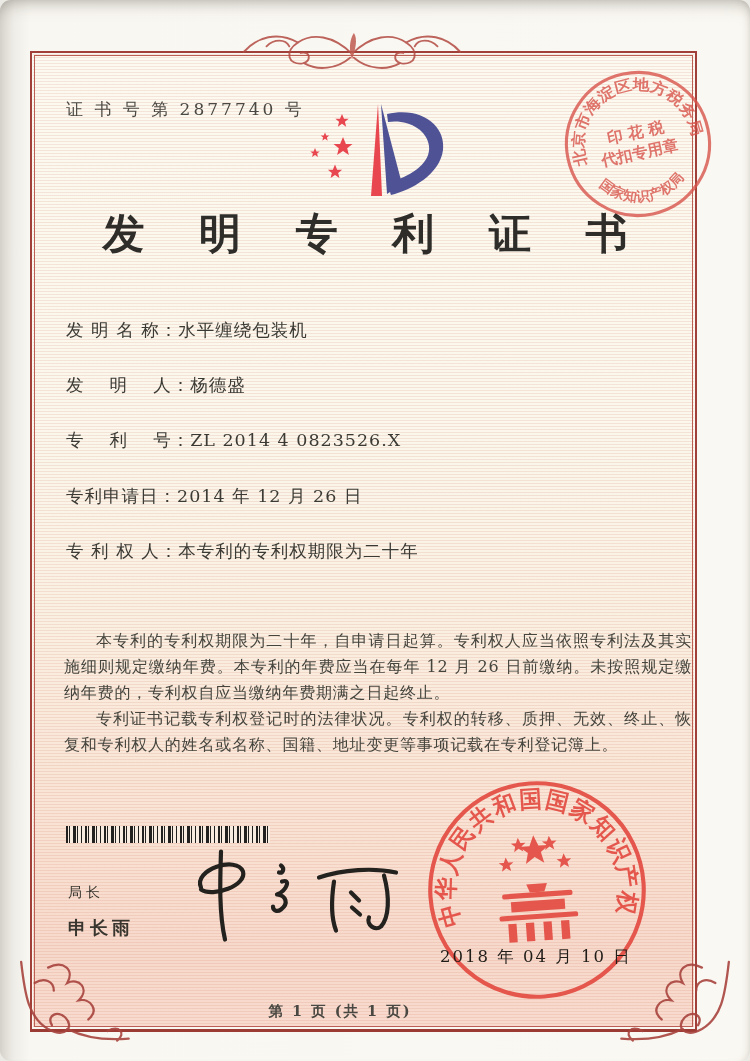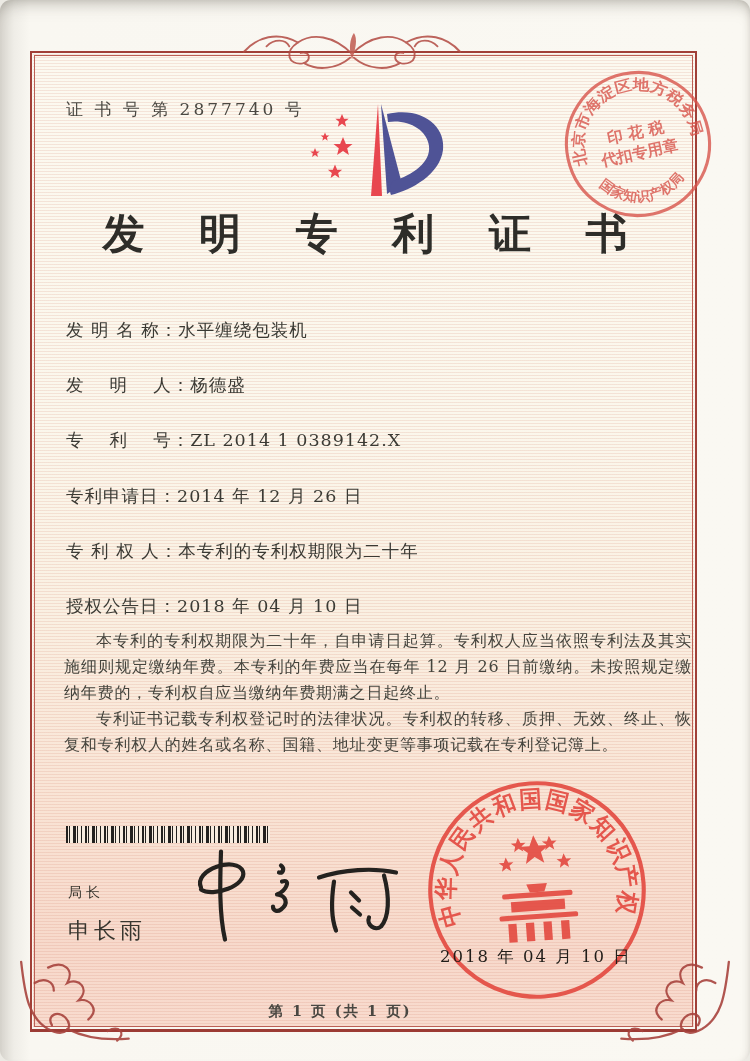--- a/index.html
+++ b/index.html
@@ -52,21 +52,21 @@
   .body-text p{margin:0;text-indent:2em;}
 
   .barcode{
     left:66px;top:826px;width:204px;height:17px;
     background:repeating-linear-gradient(90deg,
       #23211f 0 2px,#f7ecdf 2px 3px,#23211f 3px 4px,#f7ecdf 4px 7px,
       #23211f 7px 10px,#f7ecdf 10px 11px,#23211f 11px 12px,#f7ecdf 12px 15px,
       #23211f 15px 16px,#f7ecdf 16px 19px);
   }
   .director-title{left:68px;top:884px;font-size:14px;color:#38362f;letter-spacing:4px;}
-  .director-name{left:68px;top:916px;font-size:22px;color:#38362f;letter-spacing:4px;}
+  .director-name{left:68px;top:916px;font-size:18px;color:#38362f;letter-spacing:4px;font-weight:bold;}
   .signature{left:185px;top:846px;width:220px;height:98px;}
 
   .seal{left:423px;top:776px;width:228px;height:228px;opacity:.88;transform:rotate(-4deg);}
   .seal-date{left:440px;top:946px;font-size:16.5px;color:#201d19;letter-spacing:2px;z-index:6;font-weight:500;}
   .tax-stamp{left:560px;top:66px;width:156px;height:156px;opacity:.8;transform:rotate(-12deg);}
 
   .footer{left:240px;top:1002px;width:200px;text-align:center;font-size:14.5px;color:#4a4842;letter-spacing:2px;font-weight:bold;}
 </style>
 </head>
 <body>
@@ -126,30 +126,27 @@
 
   <div class="content title">发 明 专 利 证 书</div>
 
   <div class="content field f0">
     <span class="lab">发 明 名 称：</span><span>水平缠绕包装机</span>
   </div>
   <div class="content field f1">
     <span class="lab">发　 明　 人：</span><span>杨德盛</span>
   </div>
   <div class="content field f2">
-    <span class="lab">专　 利　 号：</span><span>ZL 2014 1 0389142.X</span>
+    <span class="lab">专　 利　 号：</span><span>ZL 2014 4 0823526.X</span>
   </div>
   <div class="content field f3">
     <span class="lab">专利申请日：</span><span>2014 年 12 月 26 日</span>
   </div>
   <div class="content field f4">
     <span class="lab">专 利 权 人：</span><span>本专利的专利权期限为二十年</span>
-  </div>
-  <div class="content field f5">
-    <span class="lab">授权公告日：</span><span>2018 年 04 月 10 日</span>
   </div>
 
   <div class="content body-text">
     <p>本专利的专利权期限为二十年，自申请日起算。专利权人应当依照专利法及其实施细则规定缴纳年费。本专利的年费应当在每年 12 月 26 日前缴纳。未按照规定缴纳年费的，专利权自应当缴纳年费期满之日起终止。</p>
     <p>专利证书记载专利权登记时的法律状况。专利权的转移、质押、无效、终止、恢复和专利权人的姓名或名称、国籍、地址变更等事项记载在专利登记簿上。</p>
   </div>
 
   <div class="content barcode"></div>
 
   <div class="content director-title">局长</div>

